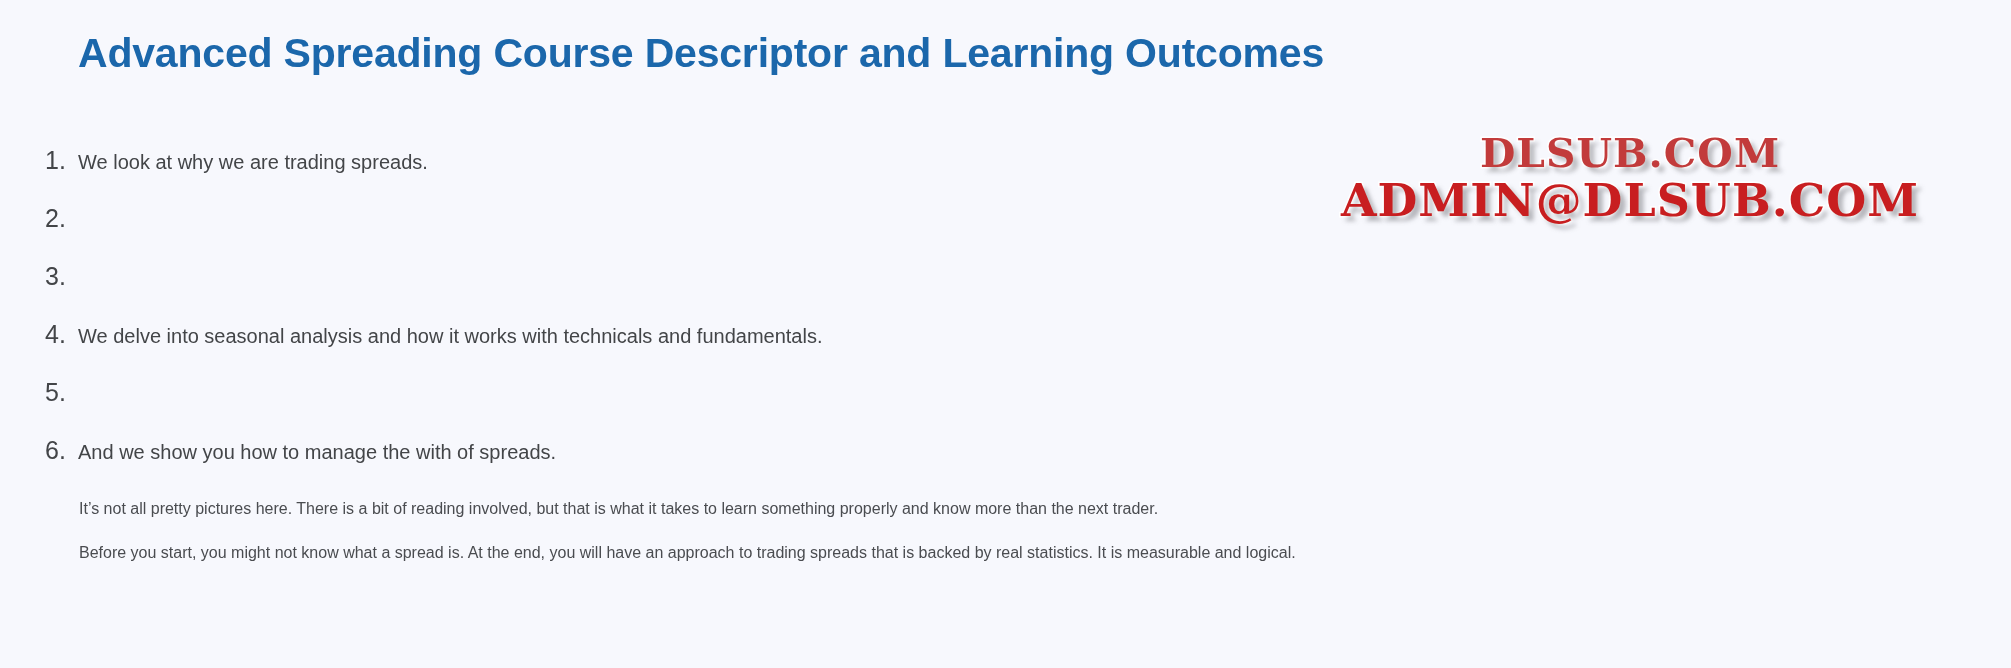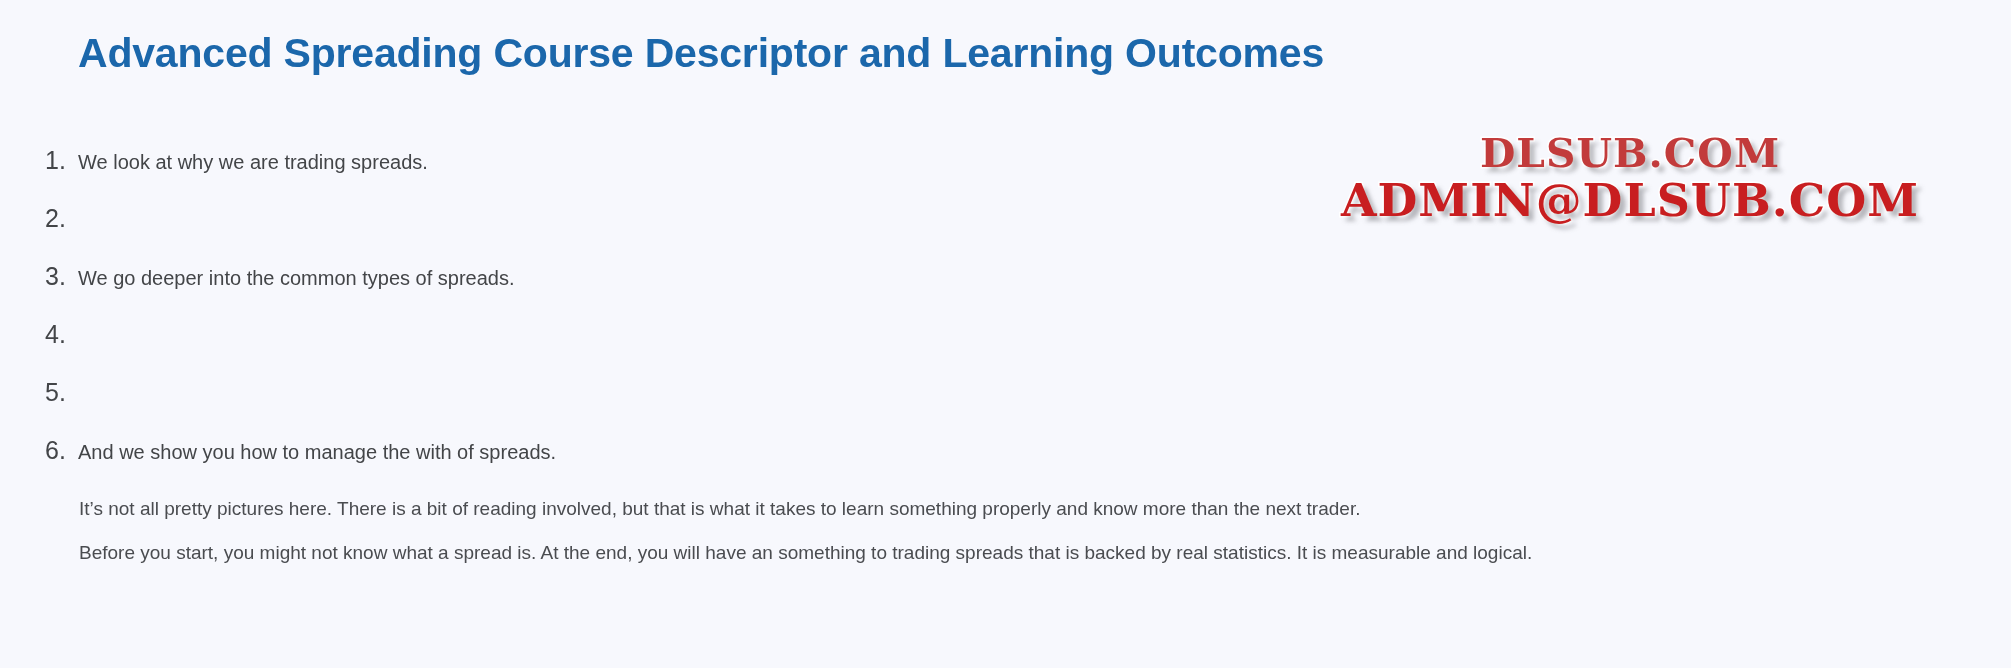--- a/index.html
+++ b/index.html
@@ -63,21 +63,21 @@
 
   
   .notes {
     position: absolute;
     left: 79px;
     top: 494px;
     width: 1900px;
   }
   .note-line {
     color: #4a4c50;
-    font-size: 19px;
+    font-size: 16px;
     line-height: 30px;
     margin-bottom: 14px;
     white-space: nowrap;
   }
 
   
   .watermark {
     position: absolute;
     left: 1280px;
     top: 118px;
@@ -125,41 +125,41 @@
       <span class="outcome-num">1.</span>
       <span class="outcome-text">We look at why we are trading spreads.</span>
     </div>
 
     <div class="outcome-row">
       <span class="outcome-num">2.</span>
     </div>
 
     <div class="outcome-row">
       <span class="outcome-num">3.</span>
-      <span class="outcome-text">We go deeper into the common types of spreads.</span>
     </div>
 
     <div class="outcome-row">
       <span class="outcome-num">4.</span>
+      <span class="outcome-text">We delve into seasonal analysis and how it works with technicals and fundamentals.</span>
     </div>
 
     <div class="outcome-row">
       <span class="outcome-num">5.</span>
     </div>
 
     <div class="outcome-row">
       <span class="outcome-num">6.</span>
       <span class="outcome-text">And we show you how to manage the with of spreads.</span>
     </div>
 
   </div>
 
   <div class="notes">
     <div class="note-line">It’s not all pretty pictures here. There is a bit of reading involved, but that is what it takes to learn something properly and know more than the next trader.</div>
-    <div class="note-line">Before you start, you might not know what a spread is. At the end, you will have an something to trading spreads that is backed by real statistics. It is measurable and logical.</div>
+    <div class="note-line">Before you start, you might not know what a spread is. At the end, you will have an approach to trading spreads that is backed by real statistics. It is measurable and logical.</div>
   </div>
 
   <div class="watermark">
     <div class="wm-line wm-line-1">DLSUB.COM</div>
     <div class="wm-line wm-line-2">ADMIN@DLSUB.COM</div>
   </div>
 
 </div>
 
 </body></html>

